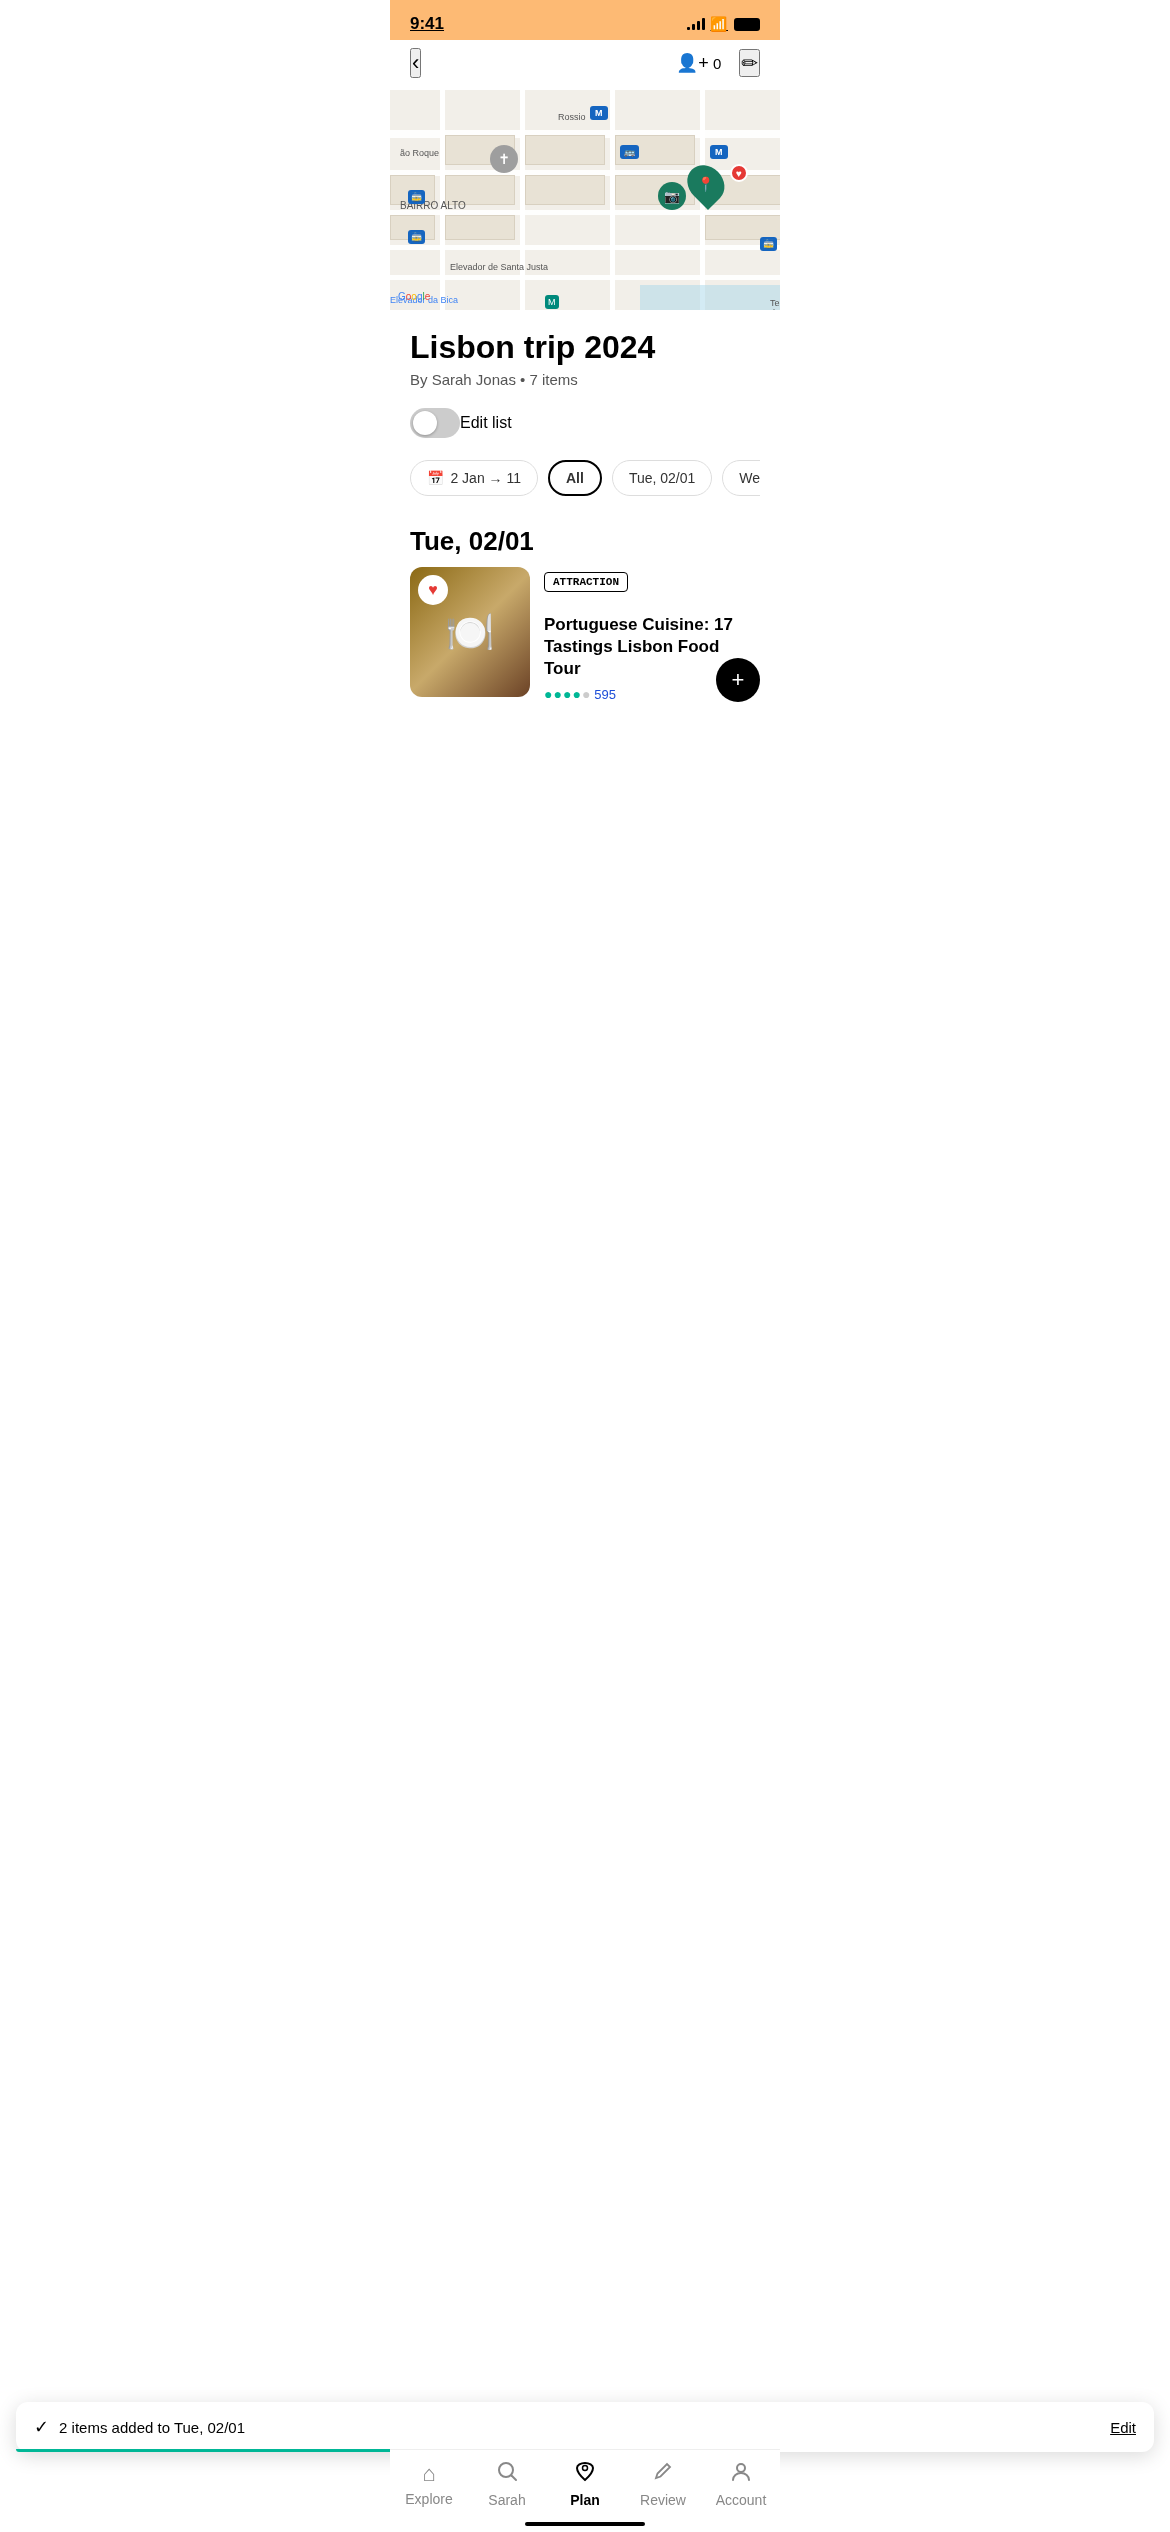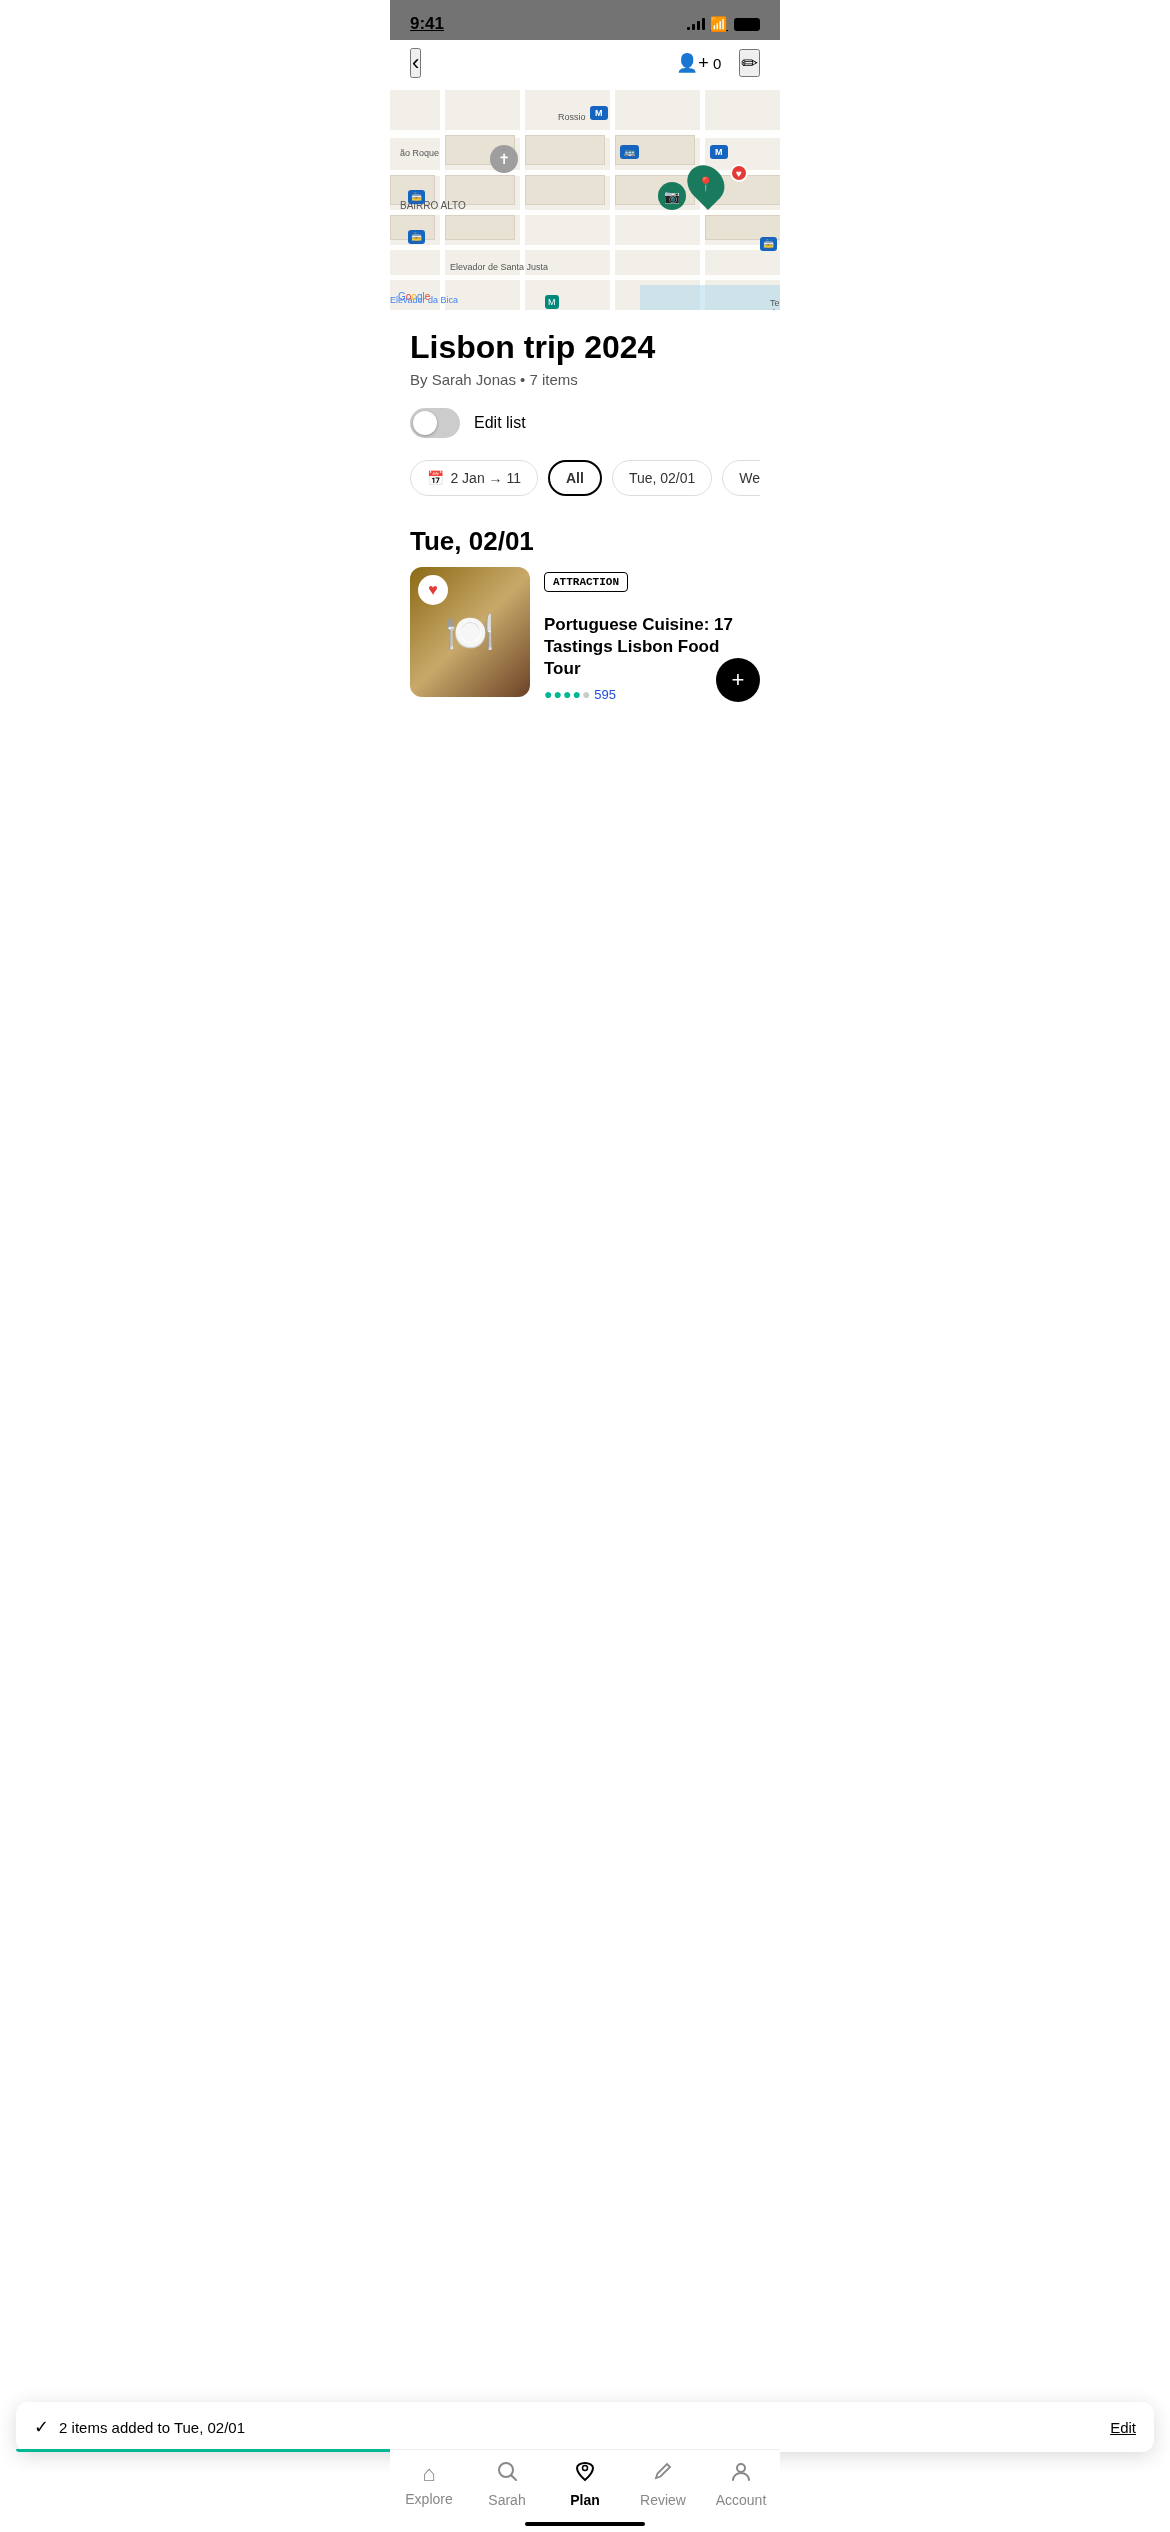--- a/index.html
+++ b/index.html
@@ -13,21 +13,21 @@
       overflow-x: hidden;
       position: relative;
     }
 
     
     .status-bar {
       display: flex;
       justify-content: space-between;
       align-items: center;
       padding: 14px 20px 6px;
-      background: #737373;
+      background: #fdba74;
       text-decoration: underline;
     }
     .status-time {
       font-size: 17px;
       font-weight: 600;
       color: #000;
     }
     .status-icons {
       display: flex;
       align-items: center;
@@ -162,21 +162,20 @@
     .trip-meta {
       font-size: 15px;
       color: #555;
       margin-bottom: 20px;
     }
 
     
     .toggle-row {
       display: flex;
       align-items: center;
-      gap: 14px;
       margin-bottom: 22px;
     }
     .toggle {
       width: 50px;
       height: 30px;
       background: #ccc;
       border-radius: 15px;
       position: relative;
       cursor: pointer;
     }

